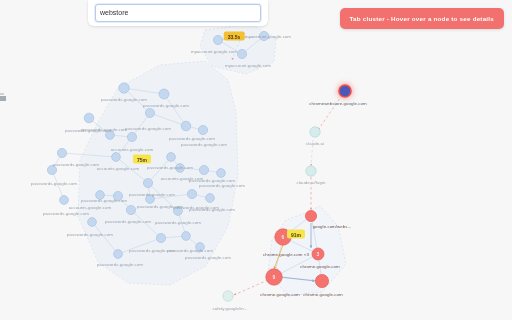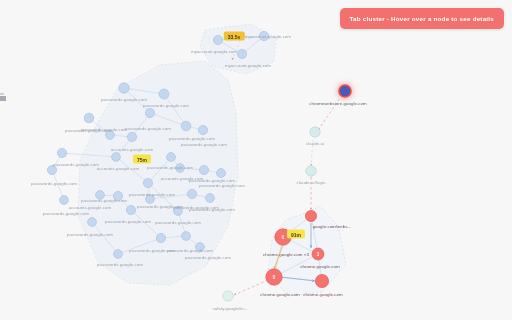--- a/index.html
+++ b/index.html
@@ -253,15 +253,18 @@
       <div class="lbl" style="left: 230px; top: 306px;">safety.google/in...</div>
     </div>
   <div id="badges">
       <div class="badge orange" style="left: 234px; top: 36px;">33.5s</div>
       <div class="badge yellow" style="left: 142px; top: 159px;">75m</div>
       <div class="badge yellow" style="left: 296px; top: 234px;">91m</div>
     </div>
 
   <div class="edge-sliver"></div>
 
+  <div class="search-wrap">
+    <input class="search-input" type="text" placeholder="Search" value="webstore" style="">
+  </div>
 
   <div class="banner">Tab cluster - Hover over a node to see details</div>
 </div>
 
 </body></html>

